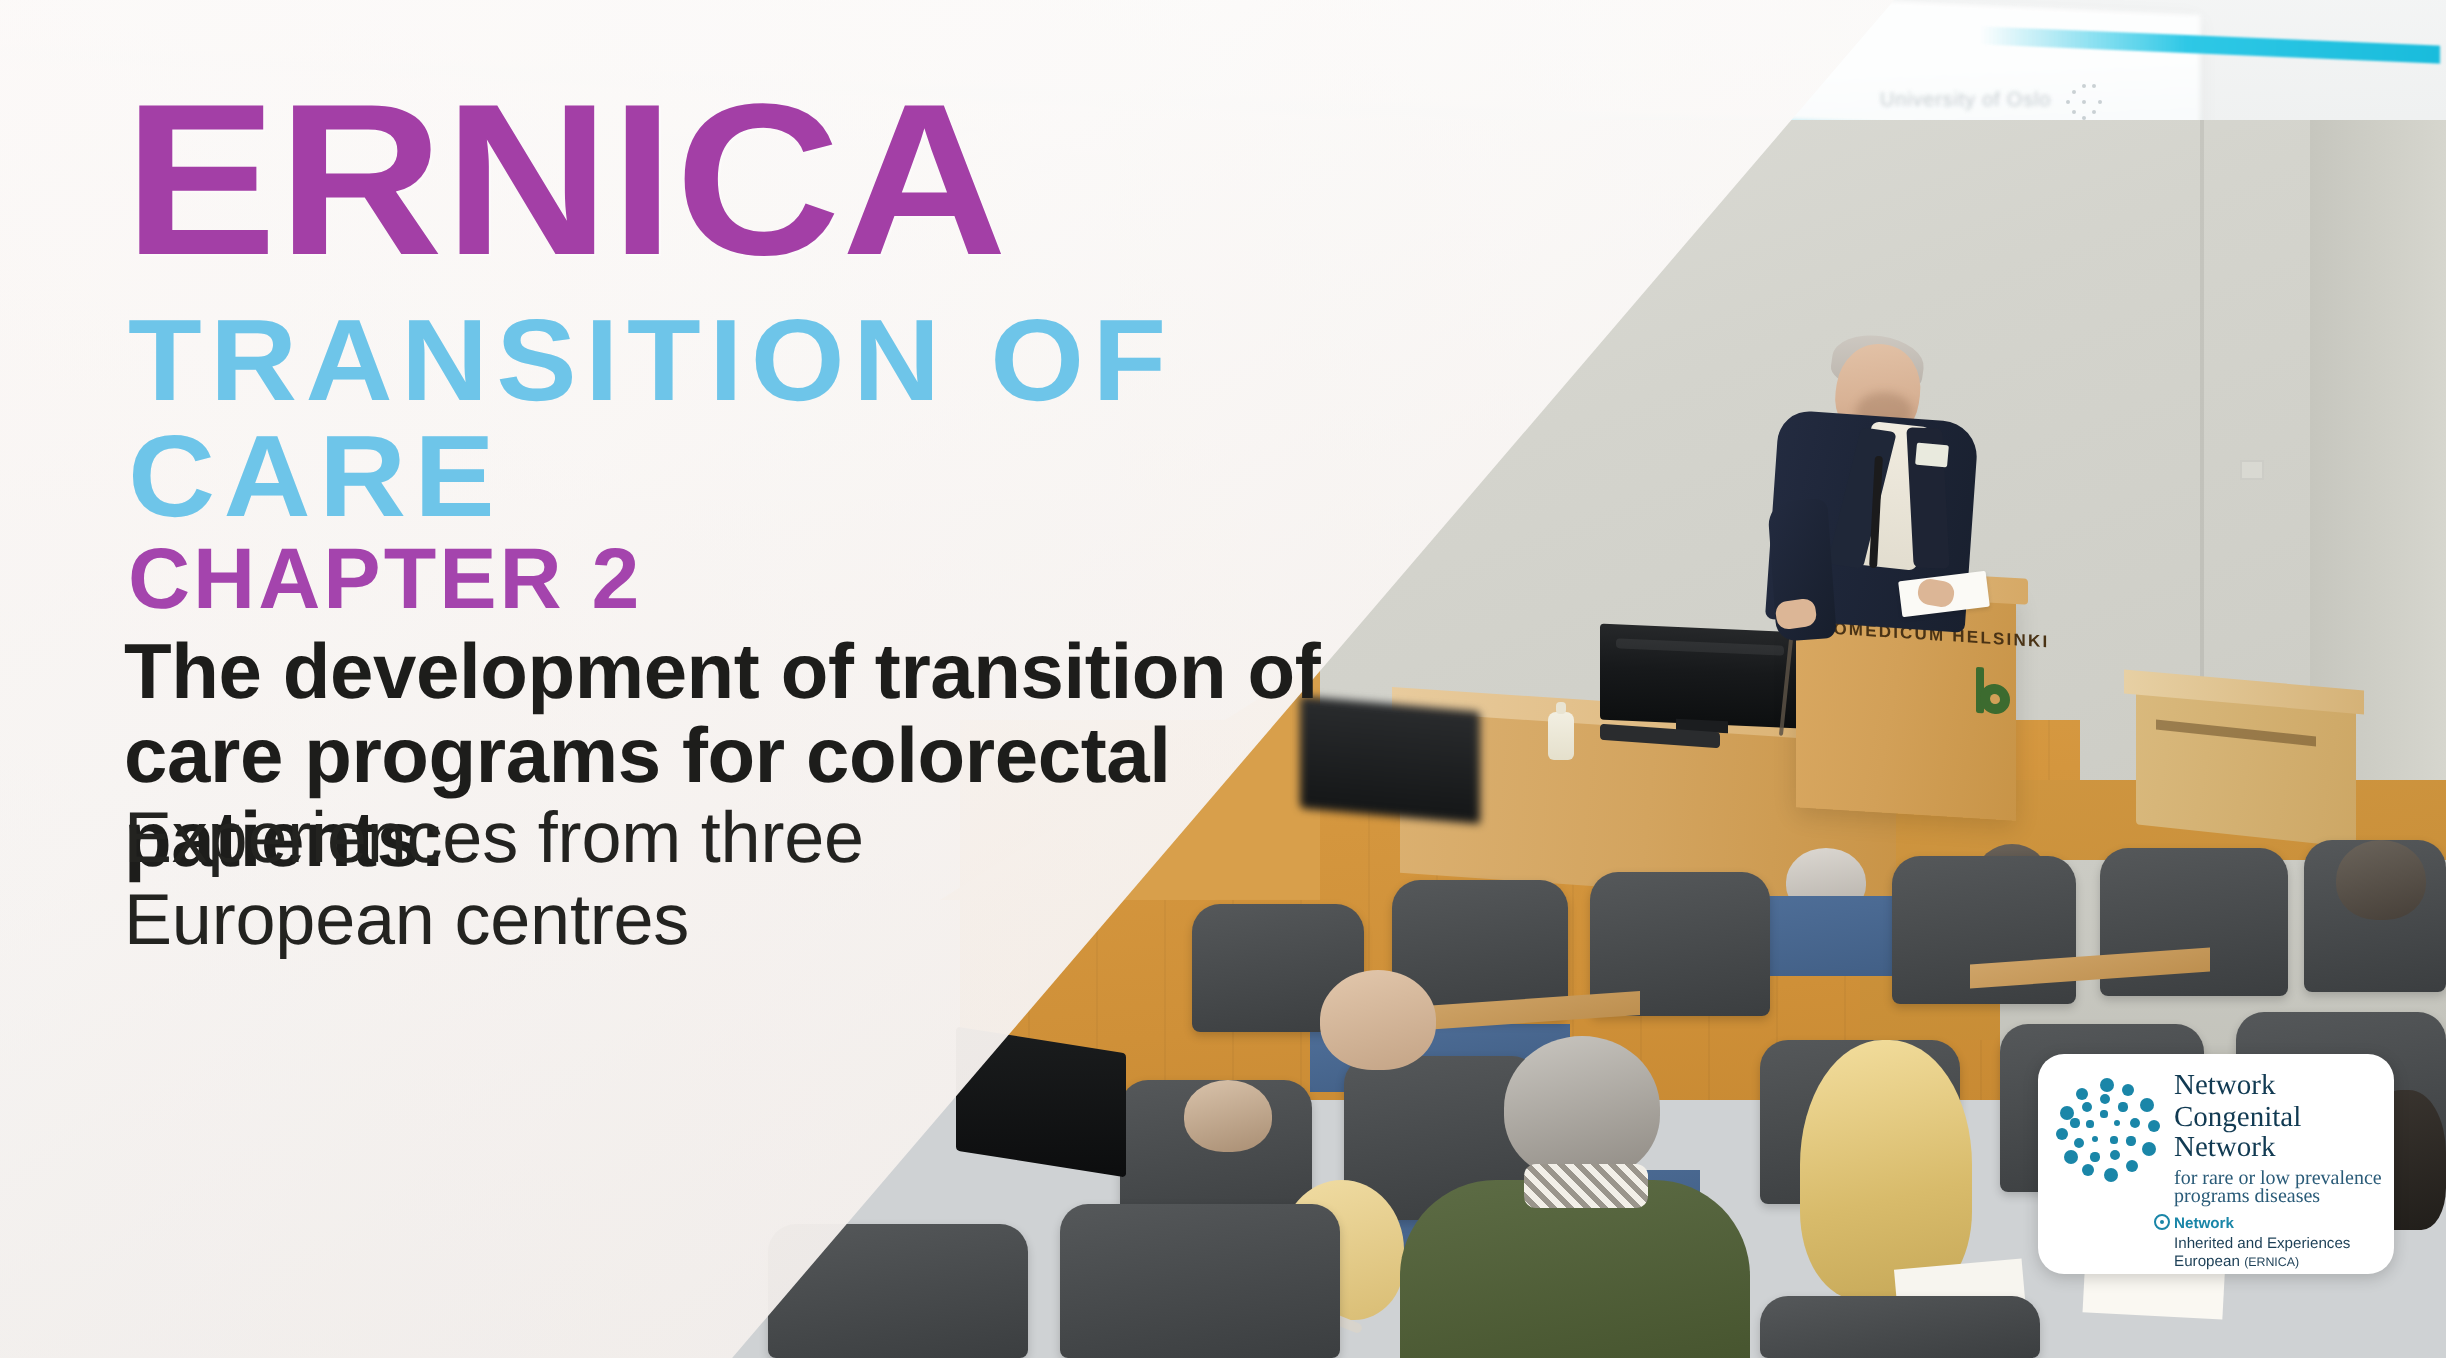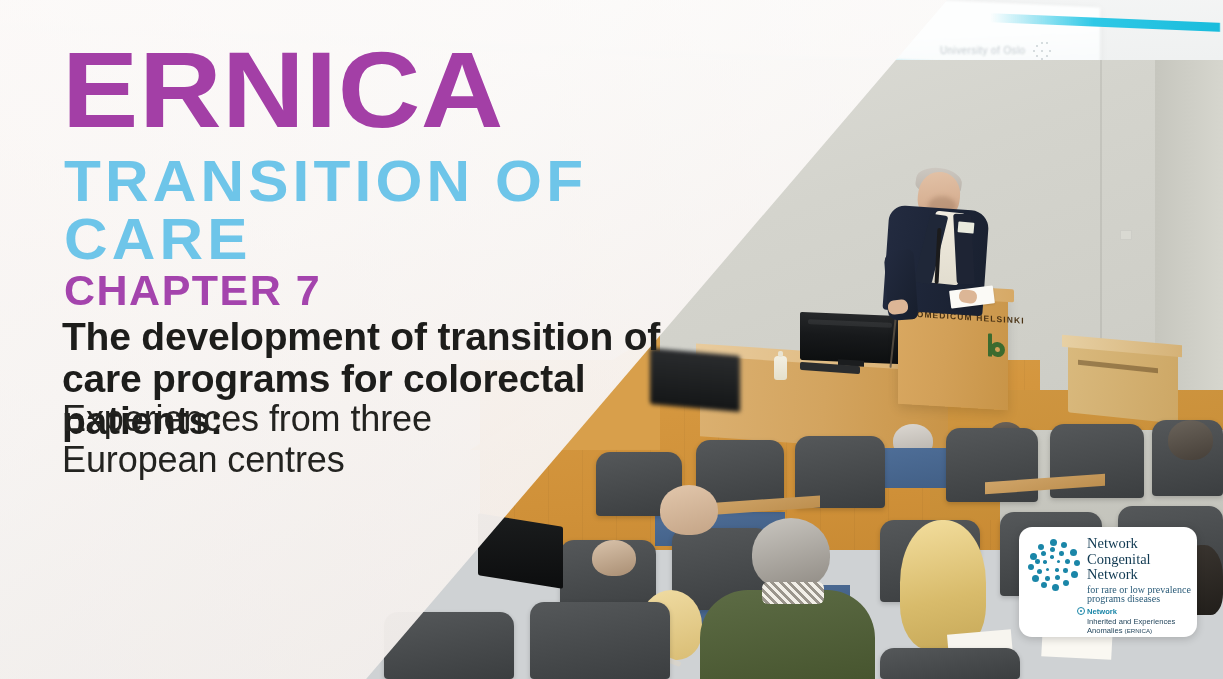--- a/index.html
+++ b/index.html
@@ -531,21 +531,21 @@
     <div class="chair" style="left:880px;top:648px;width:140px;height:31px;"></div>
   </div>
 
   <div class="overlay"></div>
   <div class="overlay-tint"></div>
   <div class="overlay-edge"></div>
 
   <div class="textblock">
     <div class="t-ernica">ERNICA</div>
     <div class="t-transition">TRANSITION OF CARE</div>
-    <div class="t-chapter">CHAPTER 7</div>
+    <div class="t-chapter">CHAPTER 2</div>
     <div class="t-title">The development of transition of care programs for colorectal patients:</div>
     <div class="t-sub">
       <div>Experiences from three</div>
       <div>European centres</div>
     </div>
   </div>
 
   <div class="ern">
     <div class="ern-swirl">
       <i style="left:22px;top:0px;width:7px;height:7px;"></i>
@@ -585,19 +585,19 @@
     <div class="ern-strap">
       <div>for rare or low prevalence</div>
       <div>programs diseases</div>
     </div>
 
     <span class="ern-netmark"></span>
     <div class="ern-netrow">Network</div>
     <div class="ern-netname">
       <div>Inherited and Experiences</div>
       <div>
-        <b>Anomalies</b>
+        <b>European</b>
         <span class="tiny">(ERNICA)</span>
       </div>
     </div>
   </div>
 
 </div>
 
 </body></html>

